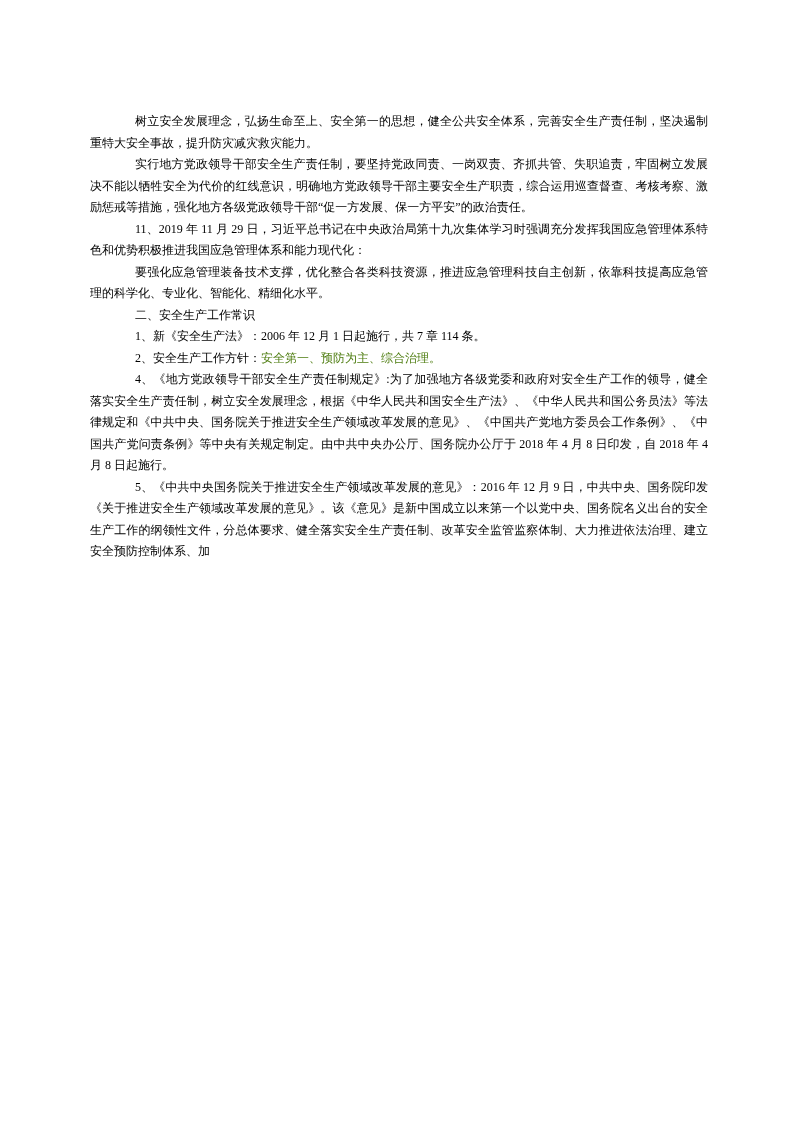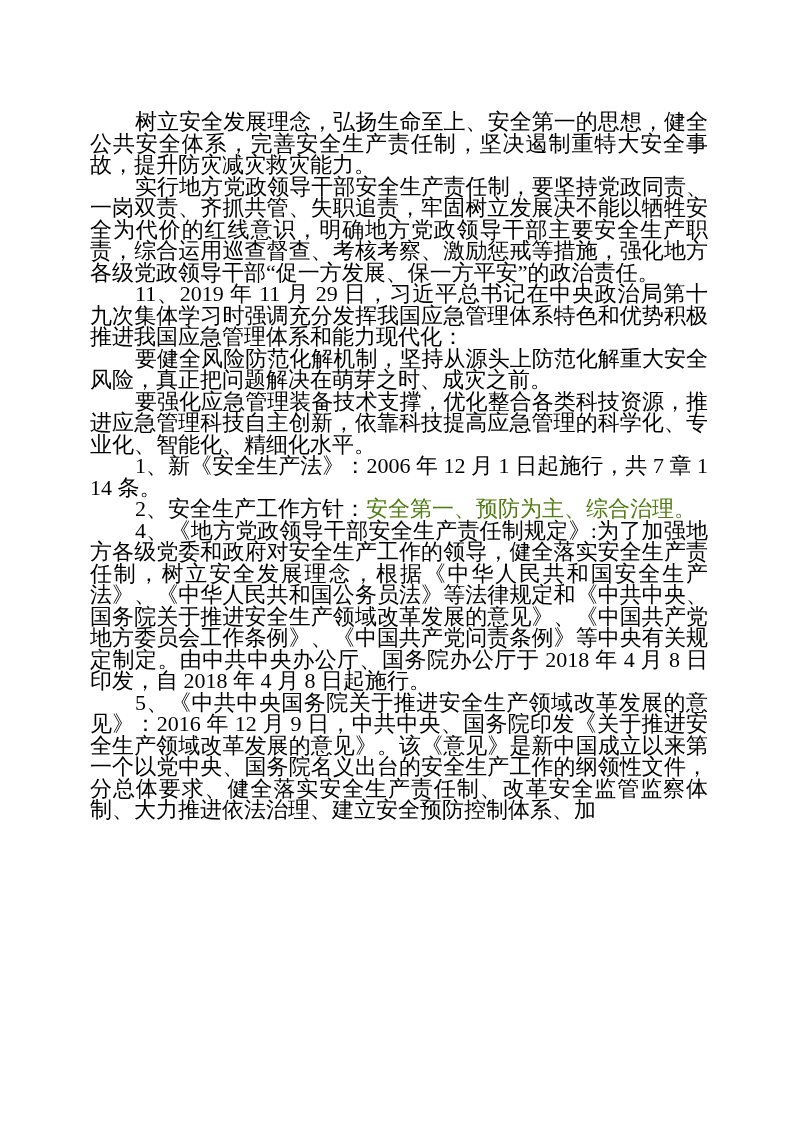--- a/index.html
+++ b/index.html
@@ -14,41 +14,41 @@
     background: #ffffff;
     overflow: hidden;
   }
   .doc-body {
     position: absolute;
     left: 90px;
     top: 111px;
     width: 618px;
     color: #000000;
     font-family: "Liberation Serif", "DejaVu Serif", serif;
-    font-size: 22px;
+    font-size: 12px;
     line-height: 21.5px;
     text-align: justify;
     text-justify: inter-character;
   }
   .doc-body p {
     margin: 0;
     padding: 0;
     text-indent: 45px;
     text-align-last: left;
     word-break: break-all;
   }
 </style>
 </head>
 <body>
 
 <div class="page">
   <div class="doc-body" id="doc-body" style="color: rgb(0, 0, 0);">
       <p><span>树立安全发展理念，弘扬生命至上、安全第一的思想，健全公共安全体系，完善安全生产责任制，坚决遏制重特大安全事故，提升防灾减灾救灾能力。</span></p>
       <p><span>实行地方党政领导干部安全生产责任制，要坚持党政同责、一岗双责、齐抓共管、失职追责，牢固树立发展决不能以牺牲安全为代价的红线意识，明确地方党政领导干部主要安全生产职责，综合运用巡查督查、考核考察、激励惩戒等措施，强化地方各级党政领导干部“促一方发展、保一方平安”的政治责任。</span></p>
       <p><span>11、2019 年 11 月 29 日，习近平总书记在中央政治局第十九次集体学习时强调充分发挥我国应急管理体系特色和优势积极推进我国应急管理体系和能力现代化：</span></p>
-      <p><span>要健全风险防范化解机制，坚持从源头上防范化解重大安全风险，真正把问题解决在萌芽之时、成灾之前。</span></p>
       <p><span>要强化应急管理装备技术支撑，优化整合各类科技资源，推进应急管理科技自主创新，依靠科技提高应急管理的科学化、专业化、智能化、精细化水平。</span></p>
+      <p><span>二、安全生产工作常识</span></p>
       <p><span>1、新《安全生产法》：2006 年 12 月 1 日起施行，共 7 章 114 条。</span></p>
       <p><span>2、安全生产工作方针：</span><span style="color: #4d7c0f;">安全第一、预防为主、综合治理。</span></p>
       <p><span>4、《地方党政领导干部安全生产责任制规定》:为了加强地方各级党委和政府对安全生产工作的领导，健全落实安全生产责任制，树立安全发展理念，根据《中华人民共和国安全生产法》、《中华人民共和国公务员法》等法律规定和《中共中央、国务院关于推进安全生产领域改革发展的意见》、《中国共产党地方委员会工作条例》、《中国共产党问责条例》等中央有关规定制定。由中共中央办公厅、国务院办公厅于 2018 年 4 月 8 日印发，自 2018 年 4 月 8 日起施行。</span></p>
       <p><span>5、《中共中央国务院关于推进安全生产领域改革发展的意见》：2016 年 12 月 9 日，中共中央、国务院印发《关于推进安全生产领域改革发展的意见》。该《意见》是新中国成立以来第一个以党中央、国务院名义出台的安全生产工作的纲领性文件，分总体要求、健全落实安全生产责任制、改革安全监管监察体制、大力推进依法治理、建立安全预防控制体系、加</span></p>
     </div>
 </div>
 
 </body></html>

